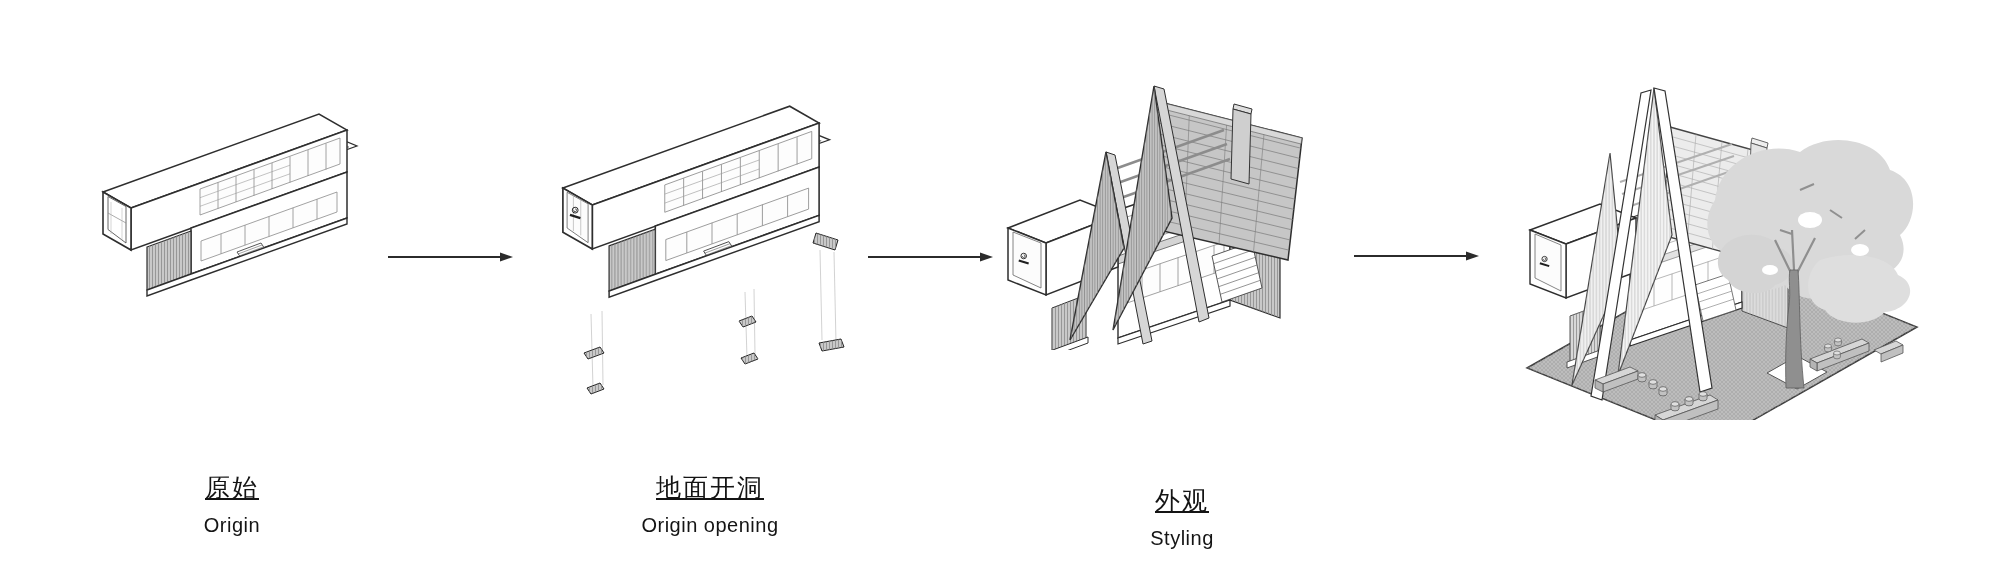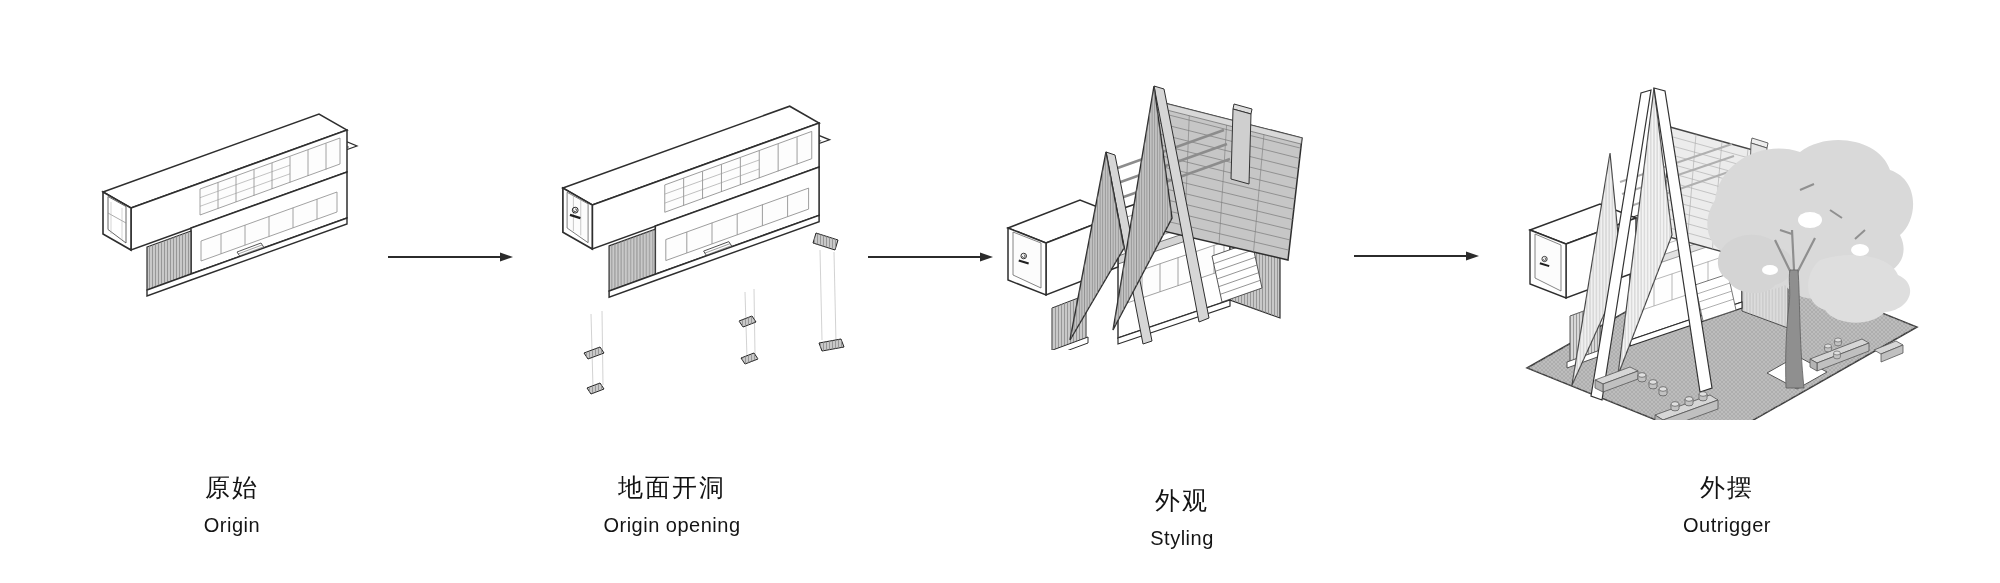--- a/index.html
+++ b/index.html
@@ -4,21 +4,21 @@
 <style>
   html,body{margin:0;padding:0;background:#ffffff;}
   .canvas{
     position:relative;width:2000px;height:583px;background:#ffffff;overflow:hidden;
     font-family:"Liberation Sans","DejaVu Sans",sans-serif;color:#141414;
   }
   .fig{position:absolute;margin:0;padding:0;}
   .fig svg{display:block;}
   .arrow{position:absolute;}
   .step-label{position:absolute;width:320px;text-align:center;line-height:1.2;}
-  .step-label .zh{font-size:25px;letter-spacing:2px;margin-bottom:11px;}
+  .step-label .zh{font-size:25px;letter-spacing:2px;margin-bottom:11px;text-decoration:underline;}
   .step-label .en{font-size:20px;letter-spacing:0.5px;}
 </style>
 </head>
 <body>
 
 <div class="canvas">
 
   <svg width="0" height="0" style="position:absolute" aria-hidden="true">
     <defs>
       <pattern id="pv" patternUnits="userSpaceOnUse" width="3" height="6">
@@ -268,26 +268,22 @@
         <use href="#stool" transform="translate(368,270) scale(0.85)"></use>
         <use href="#stool" transform="translate(367,283) scale(0.85)"></use>
       </g>
     </svg>
   </figure>
 
   <div class="step-label" style="left:72px;top:472px;">
     <div class="zh">原始</div>
     <div class="en">Origin</div>
   </div>
-  <div class="step-label" style="left:512px;top:472px;">
+  <div class="step-label" style="left:550px;top:472px;">
     <div class="zh">地面开洞</div>
     <div class="en">Origin opening</div>
   </div>
   <div class="step-label" style="left:1022px;top:485px;">
     <div class="zh">外观</div>
     <div class="en">Styling</div>
   </div>
-  <div class="step-label" style="left:1567px;top:472px;">
-    <div class="zh">外摆</div>
-    <div class="en">Outrigger</div>
-  </div>
 
 </div>
 
 </body></html>

